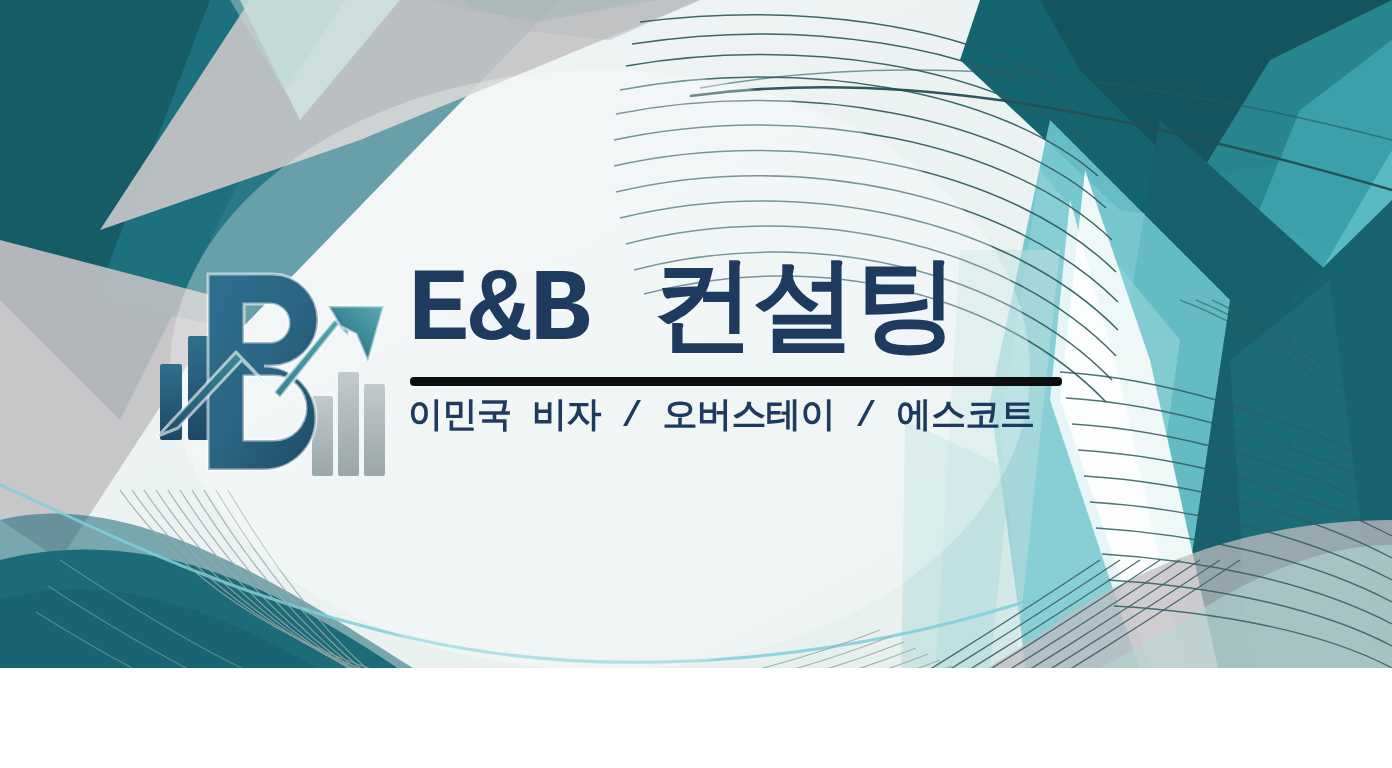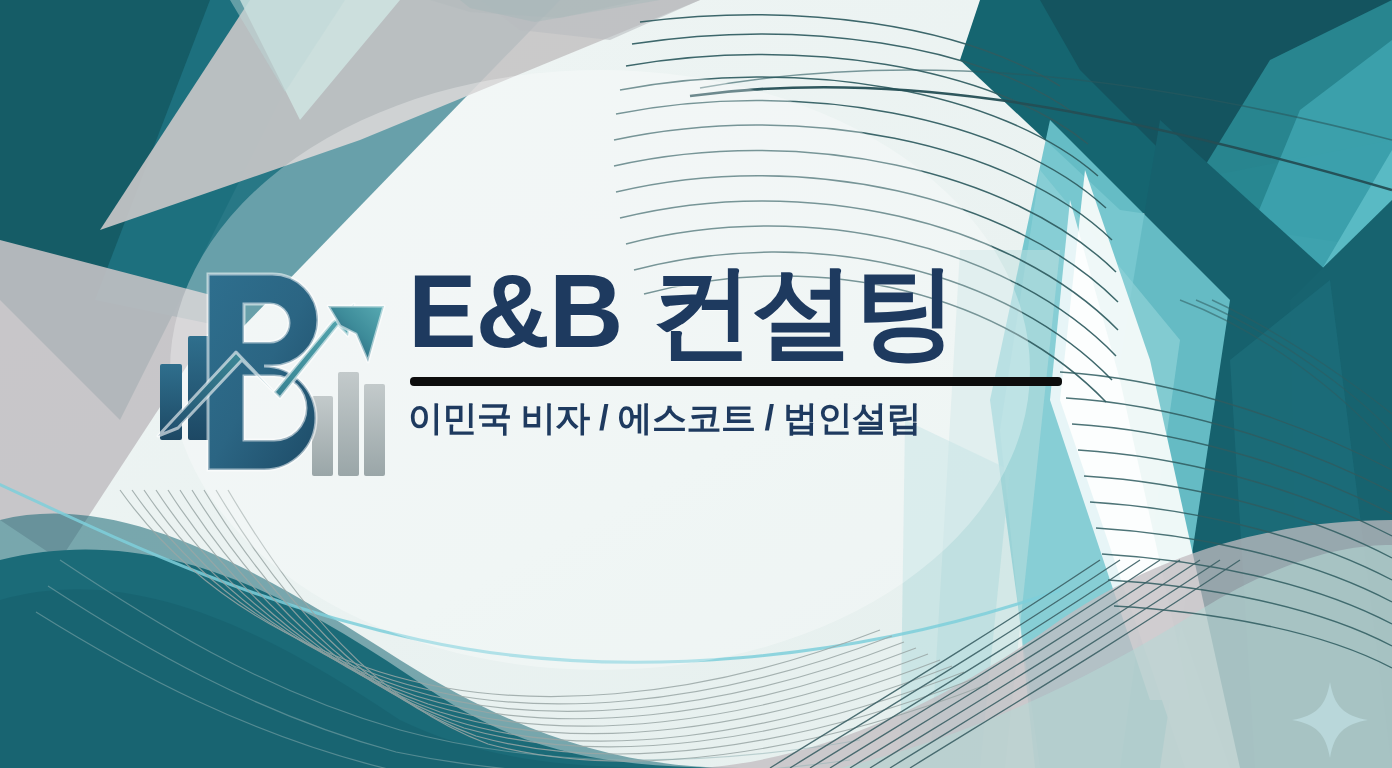--- a/index.html
+++ b/index.html
@@ -1,22 +1,22 @@
 <!DOCTYPE html>
 <html><head>
 <meta charset="utf-8">
 <style>
   html,body{margin:0;padding:0;background:#fff;}
   *{box-sizing:border-box;}
   #stage{
     position:relative;
-    width:1392px;height:768px;
+    width:1392px;height:668px;
     overflow:hidden;
     background:#d946ef;
-    font-family:Liberation Sans, sans-serif;
+    font-family:Liberation Mono, monospace;
   }
   #bg{position:absolute;inset:0;width:1392px;height:768px;}
   #content{
     position:absolute;
     left:0;top:0;width:1392px;height:768px;
     display:block;
   }
   
   #logomark{
     position:absolute;
@@ -236,17 +236,17 @@
                M92,38 v38 h26 a19,19 0 0 0 0,-38 Z
                M92,110 v64 h30 a32,32 0 0 0 0,-64 Z" fill="url(#lgB)" fill-rule="evenodd" stroke="#ffffff" stroke-width="3" stroke-opacity="0.55"></path>
 
       <path d="M6,170 L84,86 L122,126 L180,56 L202,38 L196,70 L186,60 L128,132 L90,94 L26,162 Z" fill="url(#lgArrow)" stroke="#ffffff" stroke-width="3" stroke-opacity="0.6" stroke-linejoin="round"></path>
       <path d="M176,40 L232,40 L216,96 L204,68 L188,60 Z" fill="url(#lgArrow)" stroke="#ffffff" stroke-width="3" stroke-opacity="0.55" stroke-linejoin="round"></path>
     </svg>
 
     <div id="textblock">
       <div id="title">E&amp;B 컨설팅</div>
       <div id="rule"></div>
-      <div class="subline" id="sub1">이민국 비자 / 에스코트 / 법인설립</div>
+      <div class="subline" id="sub1">이민국 비자 / 오버스테이 / 에스코트</div>
     </div>
 
   </div>
 </div>
 
 </body></html>

